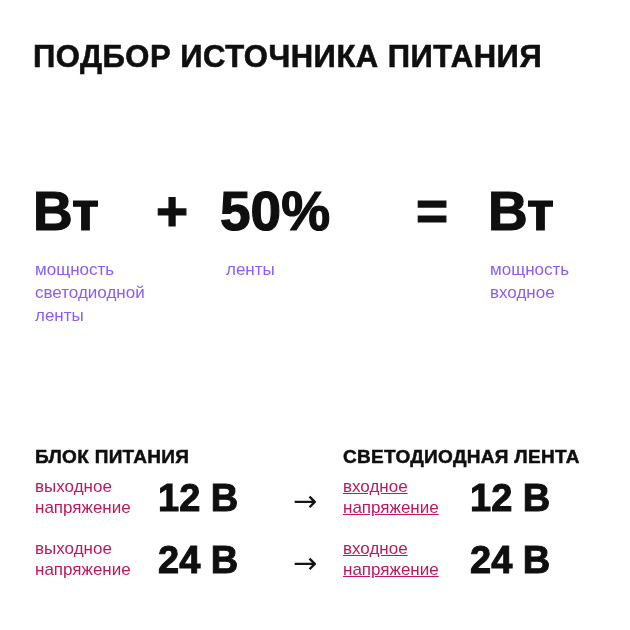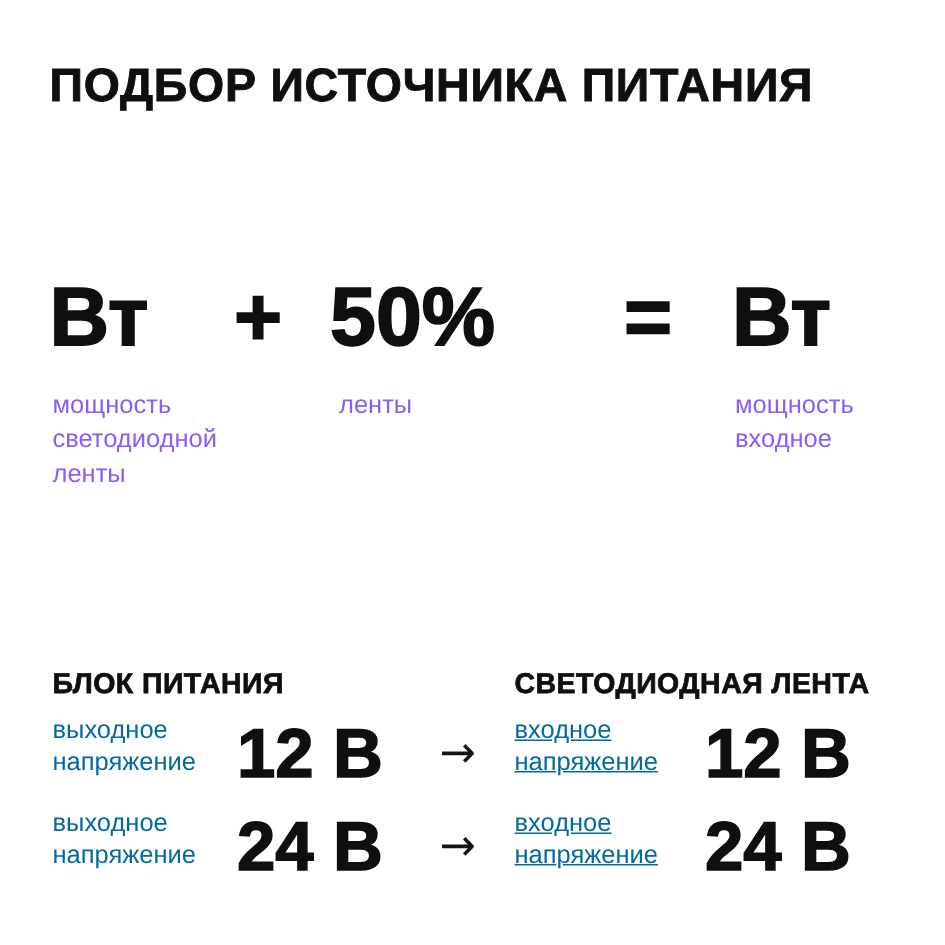--- a/index.html
+++ b/index.html
@@ -72,30 +72,30 @@
   }
   .row.row-1 { top: 474px; }
   .row.row-2 { top: 536px; }
 
   .cell-label {
     position: absolute;
     top: 2px;
     font-size: 17px;
     font-weight: 400;
     line-height: 21px;
-    color: #0369a1;
+    color: #be185d;
     white-space: nowrap;
   }
   .cell-label.left  { left: 35px; }
   .cell-label.right { left: 343px; text-decoration: underline; }
 
   .value {
     position: absolute;
     top: 5px;
-    font-size: 46px;
+    font-size: 38px;
     font-weight: 700;
     line-height: 1;
     -webkit-text-stroke: 1px #0f0f0f;
     white-space: nowrap;
     text-align: right;
   }
   .value.left  { left: 158px; }
   .value.right { left: 470px; }
 
   .arrow {

